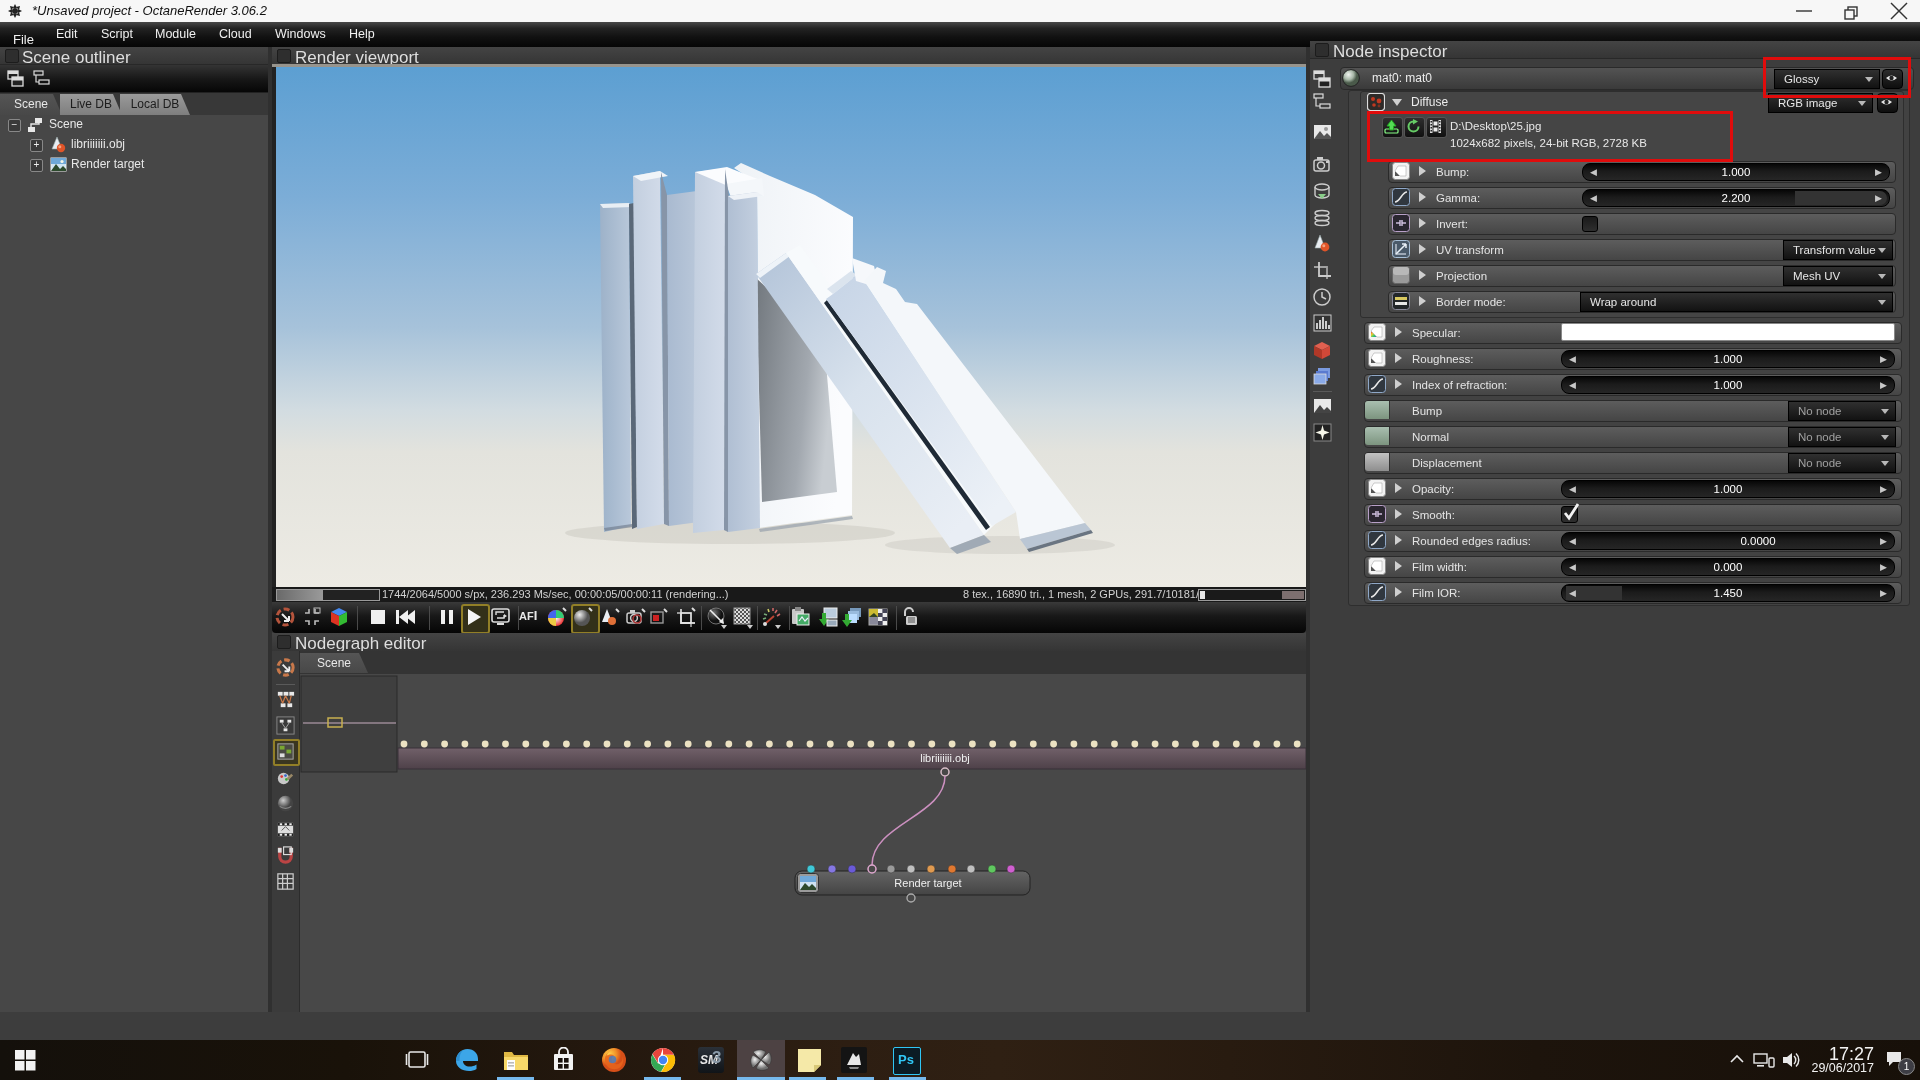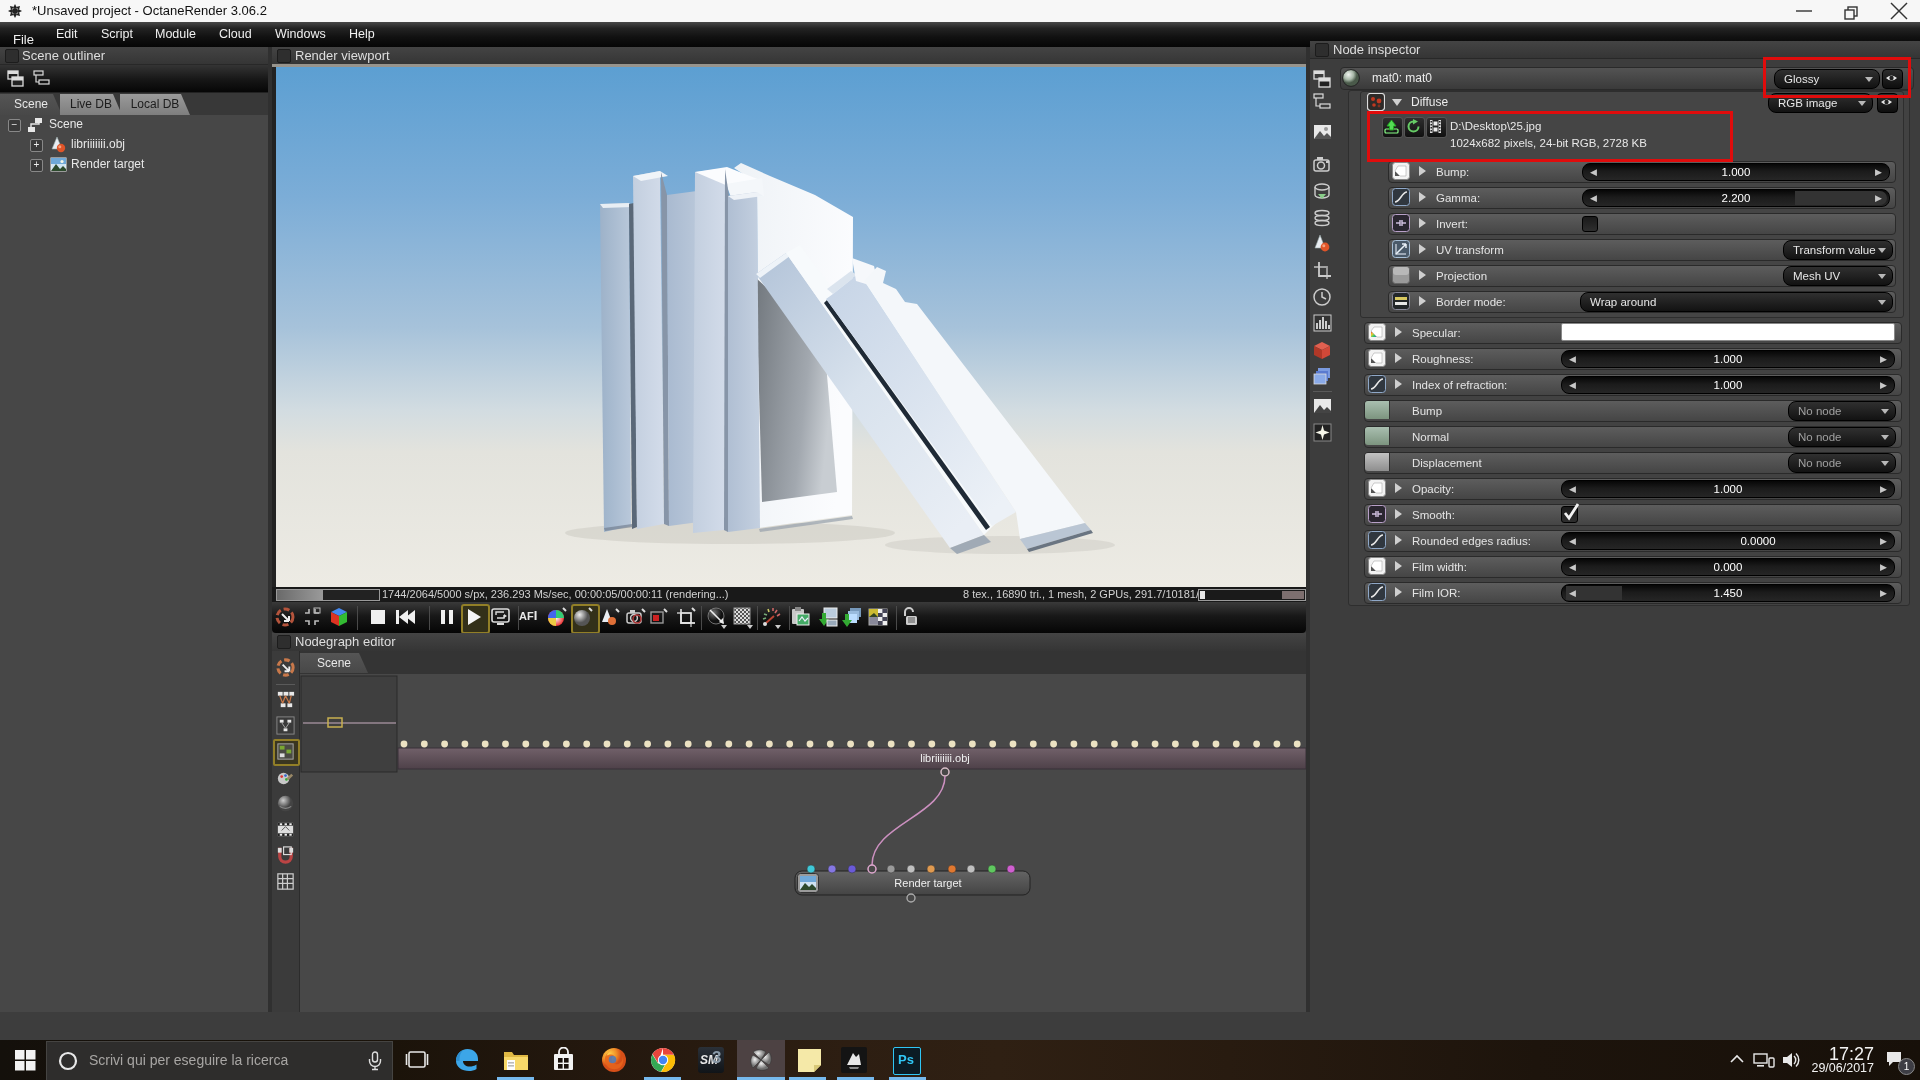--- a/index.html
+++ b/index.html
@@ -1,52 +1,52 @@
 <!DOCTYPE html>
 <html><head><meta charset="utf-8"><title>OctaneRender</title>
 <style>
 html,body{margin:0;padding:0;background:#000;}
 #root{position:relative;width:1920px;height:1080px;overflow:hidden;
   font-family:"Liberation Sans",sans-serif;background:#3d3d3d;-webkit-font-smoothing:antialiased;}
 .a{position:absolute;}
 .txt{white-space:nowrap;}
-.hdr{background:linear-gradient(#444,#353535);color:#dedede;font-size:13px;
+.hdr{background:linear-gradient(#444,#353535);color:#dedede;font-size:17px;
   border-bottom:1px solid #282828;}
 .hdrbox{position:absolute;left:5px;top:3px;width:12px;height:12px;background:#2e2e2e;
   border:1px solid #1c1c1c;border-radius:2px;}
 .tab{position:absolute;height:21px;background:linear-gradient(#9a9a9a,#7e7e7e);
   color:#1d1d1d;font-size:12px;text-align:center;line-height:21px;
   clip-path:polygon(0 0,calc(100% - 9px) 0,100% 100%,0 100%);}
 .tabon{background:linear-gradient(#555,#484848);color:#e8e8e8;}
 .row{position:absolute;background:linear-gradient(#5d5d5d,#454545);
   border:1px solid #2a2a2a;border-radius:4px;}
 .lbl{position:absolute;color:#e4e4e4;font-size:11.5px;line-height:18px;}
 .slider{position:absolute;background:linear-gradient(#060606,#1b1b1b 45%,#262626);
   border:1px solid #000;border-radius:8px;color:#fff;font-size:11.5px;
   text-align:center;}
 .sarr{position:absolute;top:0;color:#c8c8c8;font-size:9px;}
 .dd{position:absolute;background:linear-gradient(#303030,#121212);border:1px solid #000;
-  border-radius:8px;color:#e6e6e6;font-size:11.5px;}
+  border-radius:0;color:#e6e6e6;font-size:11.5px;}
 .ddt{position:absolute;left:9px;top:50%;transform:translateY(-50%);}
 .dda{position:absolute;right:6px;top:50%;margin-top:-2px;width:0;height:0;
   border-left:4px solid transparent;border-right:4px solid transparent;
   border-top:5px solid #b8b8b8;}
 .eye{position:absolute;width:19px;height:18px;background:linear-gradient(#2c2c2c,#0e0e0e);
   border:1px solid #000;border-radius:4px;}
 .redbox{position:absolute;border:3px solid #e00c0c;}
 .arr{position:absolute;width:0;height:0;border-top:5px solid transparent;
   border-bottom:5px solid transparent;border-left:7px solid #cfcfcf;}
 .darr{position:absolute;width:0;height:0;border-left:5px solid transparent;
   border-right:5px solid transparent;border-top:7px solid #cfcfcf;}
 .sep{position:absolute;width:1px;background:#4a4a4a;}
 </style></head>
 <body>
 <div id="root">
 
-<div class="a" style="left:0;top:0;width:1920px;height:30px;background:#f7f7f7;">
+<div class="a" style="left:0;top:0;width:1920px;height:30px;background:#f7f7f7;font-style:italic;">
  <svg class="a" style="left:7px;top:3px" width="16" height="16" viewBox="0 0 16 16">
   <circle cx="8" cy="8" r="3" fill="#222"></circle>
   <g fill="#222">
           <path d="M8 1 L10 5 L6 5 Z"></path>
           <path d="M8 15 L6 11 L10 11 Z"></path>
   <path d="M1 8 L5 6 L5 10 Z"></path>
           <path d="M15 8 L11 10 L11 6 Z"></path>
   <path d="M3 3 L7 4 L4 7 Z"></path>
           <path d="M13 13 L9 12 L12 9 Z"></path>
   <path d="M13 3 L12 7 L9 4 Z"></path>
@@ -977,30 +977,20 @@
 <div class="a" style="left:0;top:1040px;width:1920px;height:40px;
  background:linear-gradient(90deg,#14100b 0%,#191209 18%,#24180e 32%,#2d1e12 44%,#2f2013 52%,#281b10 64%,#1d140c 80%,#171009 100%);"></div>
     <svg class="a" style="left:15px;top:1050px" width="21" height="21" viewBox="0 0 21 21">
  <g fill="#f2f2f2">
         <rect x="0" y="0" width="9.5" height="9.5"></rect>
         <rect x="11" y="0" width="9.5" height="9.5"></rect>
  <rect x="0" y="11" width="9.5" height="9.5"></rect>
         <rect x="11" y="11" width="9.5" height="9.5"></rect>
       </g>
     </svg>
-    <div class="a" style="left:46px;top:1041px;width:345px;height:38px;background:#2e2d2c;border:1px solid #454442;">
- <svg class="a" style="left:11px;top:9px" width="20" height="20" viewBox="0 0 20 20">
-  <circle cx="10" cy="10" r="8" fill="none" stroke="#e8e8e8" stroke-width="2.2"></circle>
-      </svg>
- <div class="a txt" style="left:42px;top:10px;font-size:14px;color:#a8a6a4;">Scrivi qui per eseguire la ricerca</div>
- <svg class="a" style="left:320px;top:9px" width="16" height="20" viewBox="0 0 16 20">
-  <rect x="5.5" y="1" width="5" height="10" rx="2.5" fill="none" stroke="#ddd" stroke-width="1.4"></rect>
-  <path d="M2.5 8 L2.5 10 A5.5 5.5 0 0 0 13.5 10 L13.5 8 M8 15.5 L8 18 M5 18.5 L11 18.5" fill="none" stroke="#ddd" stroke-width="1.4"></path>
-      </svg>
-</div>
     <svg class="a" style="left:405px;top:1049px" width="24" height="22" viewBox="0 0 24 22">
  <rect x="4" y="3" width="16" height="15" rx="1.5" fill="none" stroke="#e8e8e8" stroke-width="1.6"></rect>
  <path d="M1.5 5 L1.5 16 M22.5 5 L22.5 16" stroke="#e8e8e8" stroke-width="1.6"></path>
     </svg>
     <svg class="a" style="left:453px;top:1046px" width="28" height="28" viewBox="0 0 28 28">
  <path d="M3 15 C3 8 8 3 14.5 3 C21 3 25 7.5 25 13 L25 15 L10 15 C10 18.5 13 20.5 16.5 20.5 C19 20.5 21.5 20 23.5 18.5 L23.5 23 C21.5 24.5 18.5 25 16 25 C9 25 3 21 3 15 Z" fill="#3ca6e8"></path>
  <path d="M3 15 C3 10 6 5.5 10.5 4 C7.5 6.5 6.5 10 6.5 13 L6.5 15 Z" fill="#2d8fd0"></path>
     </svg>
     <svg class="a" style="left:503px;top:1048px" width="26" height="24" viewBox="0 0 26 24">
  <path d="M1 4 L9 4 L11 7 L25 7 L25 22 L1 22 Z" fill="#dfb844"></path>

